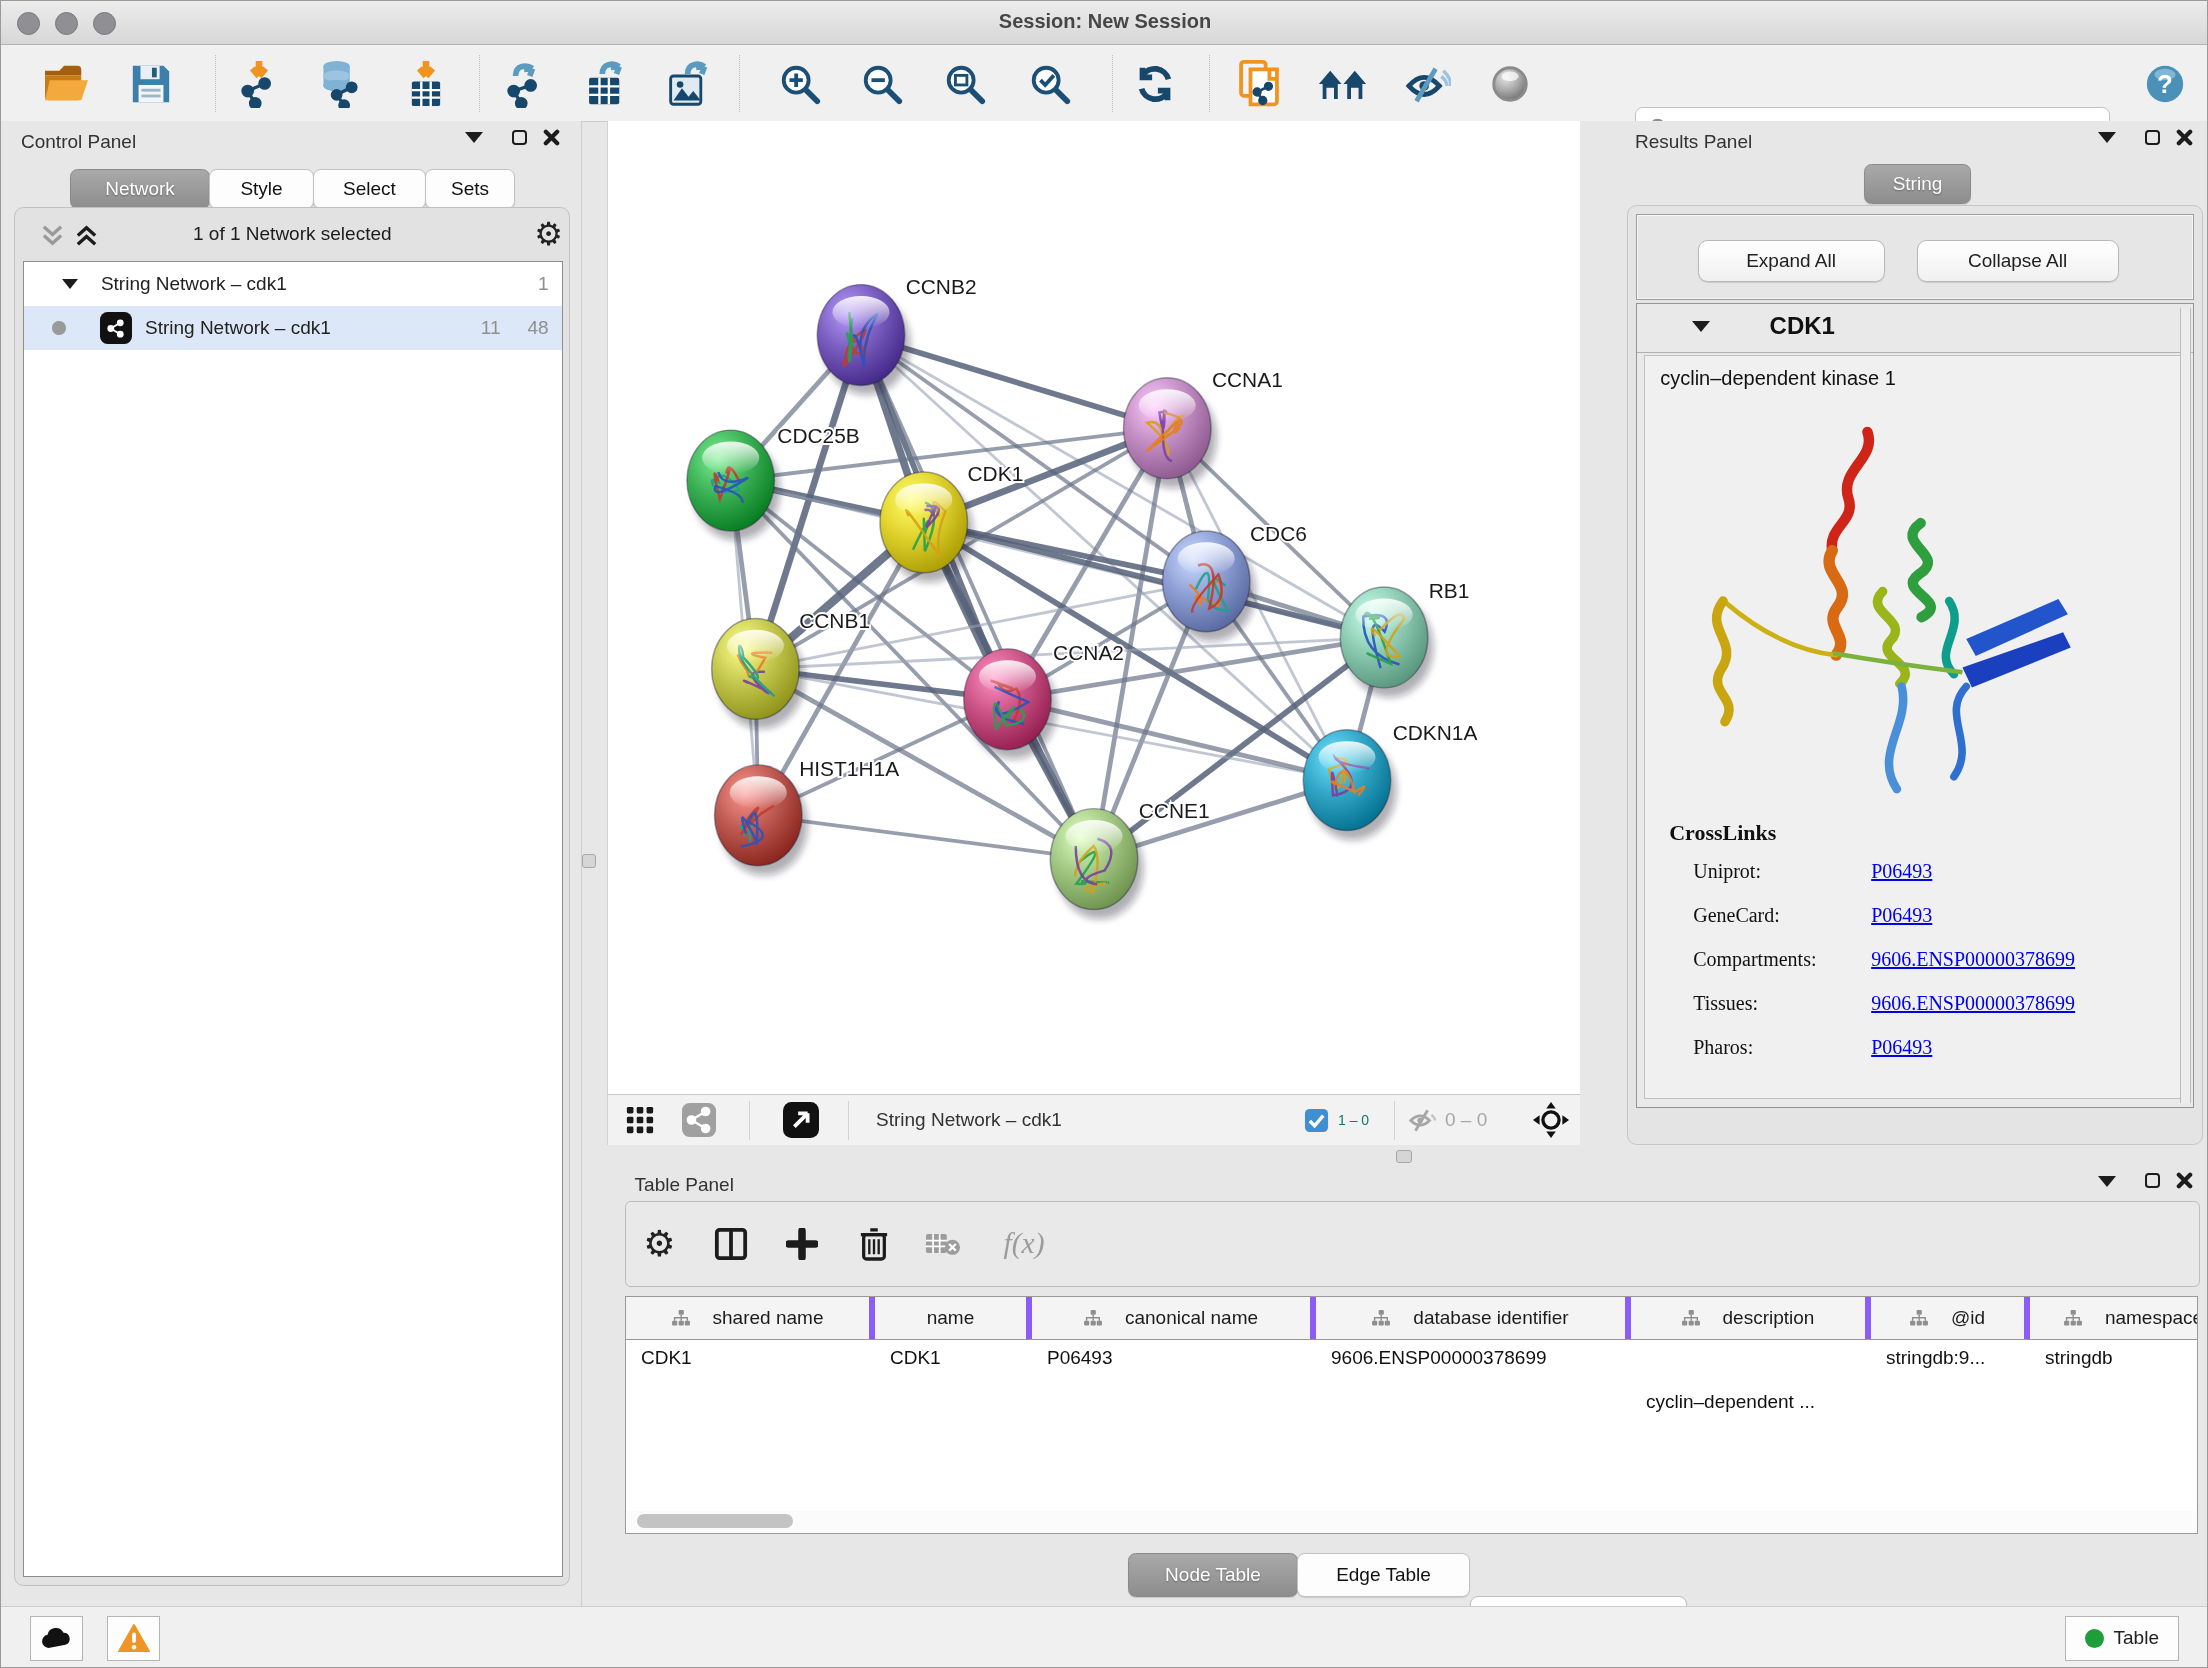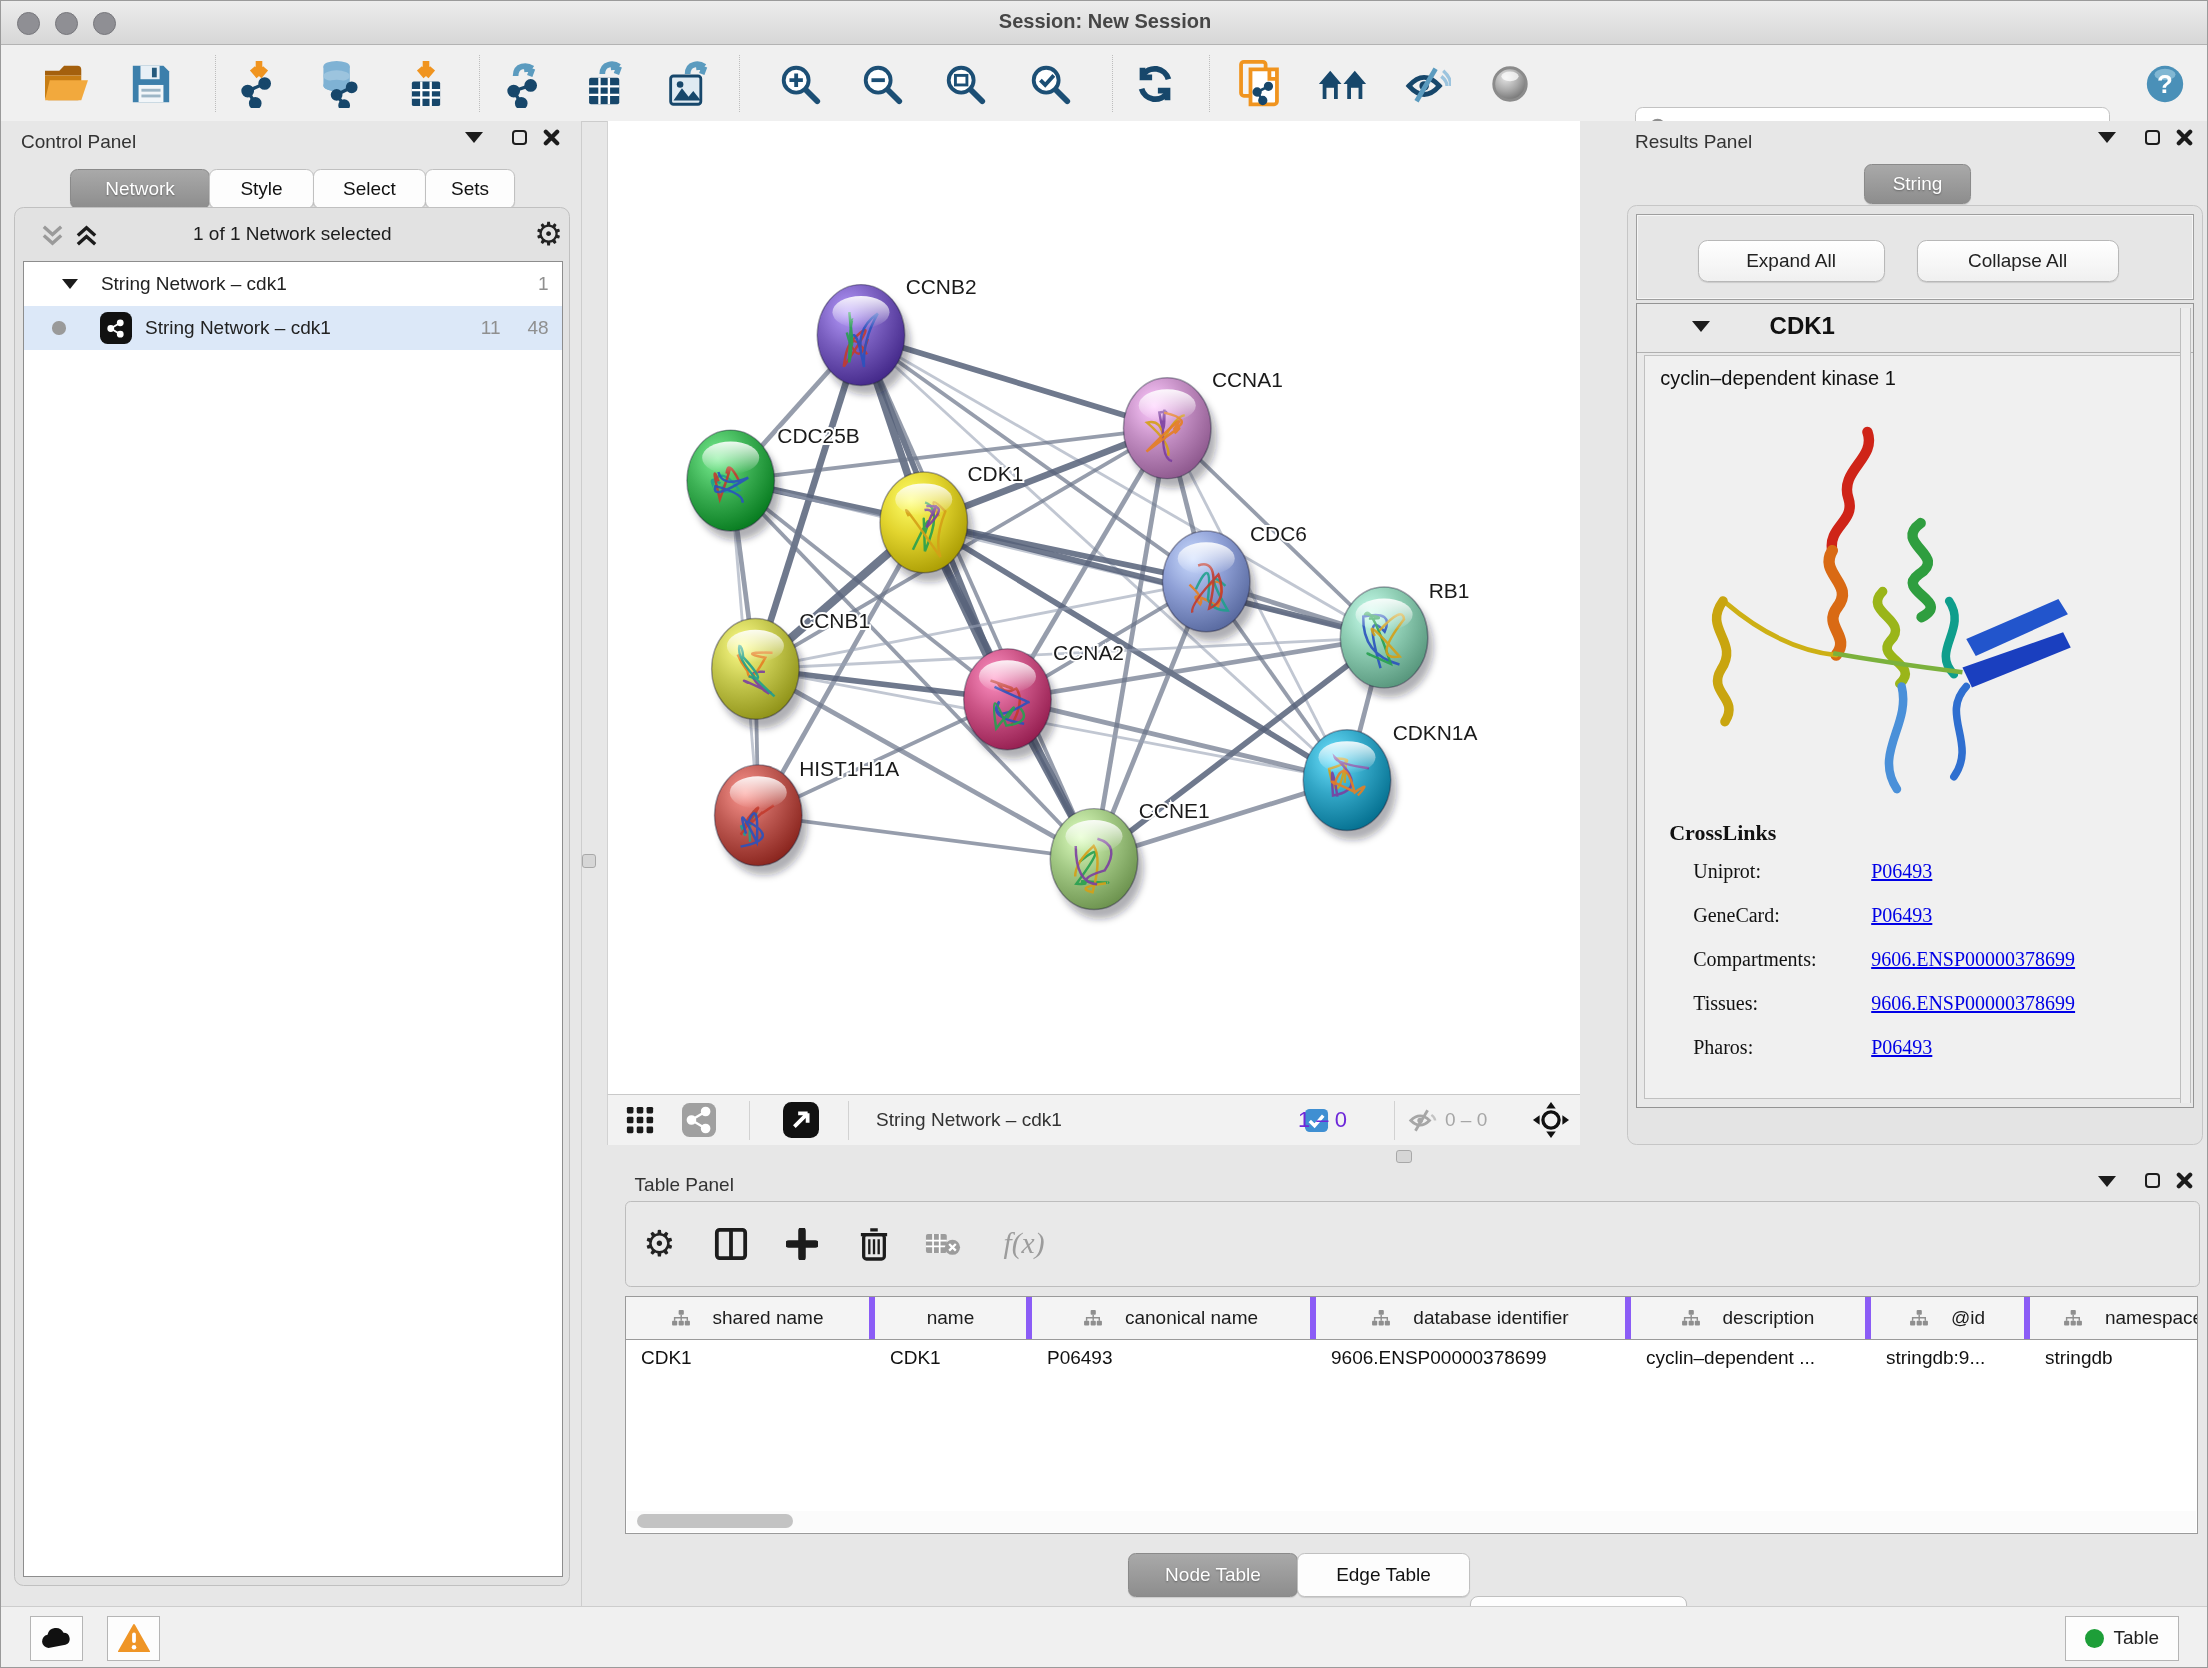--- a/index.html
+++ b/index.html
@@ -587,21 +587,21 @@
       </svg>
     </div>
     <div class="nbdiv" style="left:240px;"></div>
     <div class="nbitem" style="left:268px;font-size:19px;color:#333;">String Network – cdk1</div>
     <div class="nbitem" style="left:696px;">
       <svg width="25" height="25" viewBox="0 0 26 26">
         <rect x="1" y="1" width="24" height="24" rx="5" fill="#3f8fd2"></rect>
         <path d="M6 13.5 l5 5 L20 8" stroke="#fff" stroke-width="3.5" fill="none"></path>
       </svg>
     </div>
-    <div class="nbitem" style="left:690px;font-size:22px;color:#6d28d9;">1 – 0</div>
+    <div class="nbitem" style="left:730px;font-size:14px;color:#0f766e;">1 – 0</div>
     <div class="nbdiv" style="left:786px;"></div>
     <div class="nbitem" style="left:799px;">
       <svg width="30" height="27" viewBox="0 0 32 28">
         <path d="M4 14 Q14 4 24 14 Q14 24 4 14 Z" fill="none" stroke="#a6a6a6" stroke-width="3"></path>
         <circle cx="14" cy="14" r="3" fill="#a6a6a6"></circle>
         <path d="M22 3 L9 25" stroke="#a6a6a6" stroke-width="3"></path>
         <path d="M26 8 q4 3 4 6" stroke="#c3c3c3" stroke-width="2.5" fill="none"></path>
       </svg>
     </div>
     <div class="nbitem" style="left:837px;font-size:19px;color:#a6a6a6;">0 – 0</div>
@@ -811,21 +811,21 @@
             <path d="M9.7 5 V8.3 M2.7 11.5 V8.3 H16.2 V11.5 M9.7 11.5 V8.3" stroke="#8f8f8f" stroke-width="1.5" fill="none"></path>
           </svg>
           <span>namespace</span>
         </div>
       </div>
     <div class="trowdata" id="table-row-0">
         <div class="td" style="width: 249px;">CDK1</div>
         <div class="td" style="width: 157px;">CDK1</div>
         <div class="td" style="width: 284px;">P06493</div>
         <div class="td" style="width: 315px;">9606.ENSP00000378699</div>
-        <div class="td" style="width: 240px;">cyclin–dependent ...</div>
+        <div class="td" style="width: 240px; margin-top: 44px;">cyclin–dependent ...</div>
         <div class="td" style="width: 159px;">stringdb:9...</div>
         <div class="td" style="width: 213px;">stringdb</div>
       </div>
     <div class="hscroll">
       <div class="hthumb"></div>
     </div>
   </div>
 
   <div class="tabbtn sel abs" style="left:1127px;top:1552px;width:168px;height:42px;">Node Table</div>
   <div class="tabbtn abs" style="left:1296px;top:1552px;width:171px;height:42px;">Edge Table</div>

